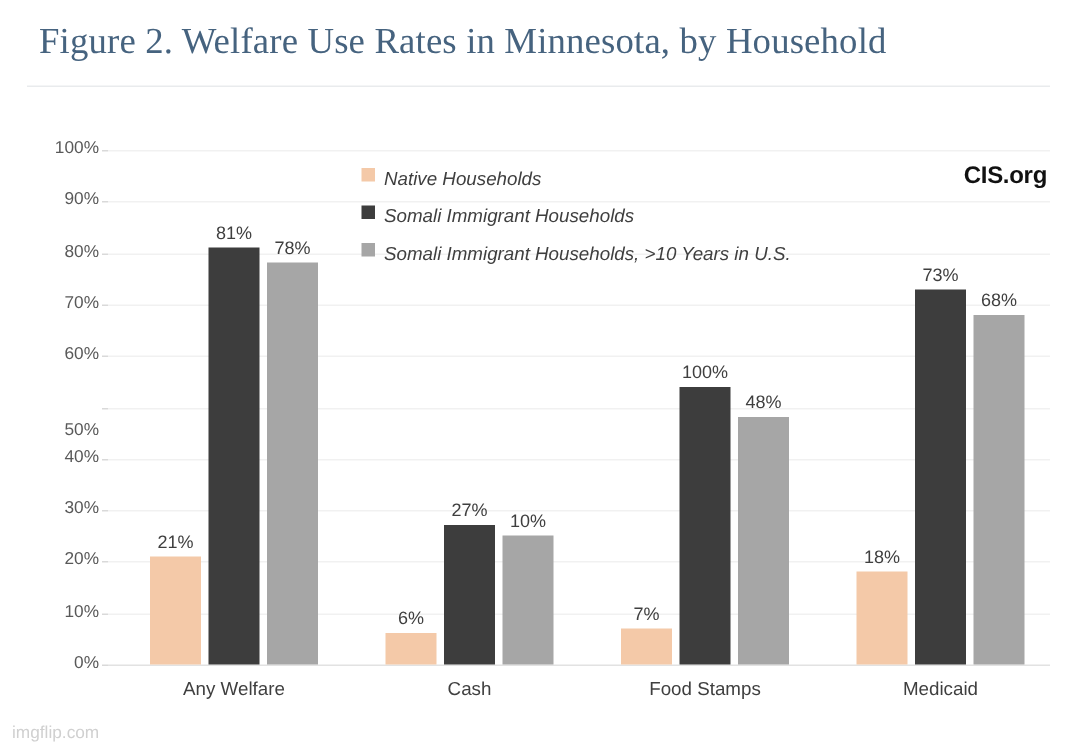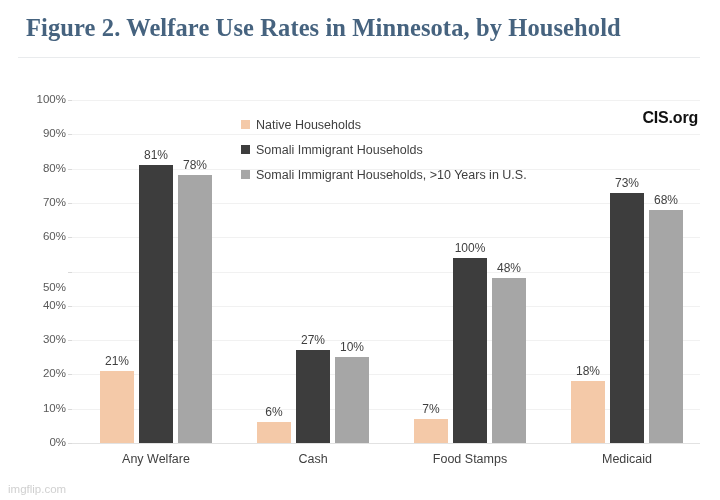--- a/index.html
+++ b/index.html
@@ -32,21 +32,20 @@
   #chart-title {
     position: absolute;
     left: 26px;
     top: 13px;
     font-family: "Liberation Serif", serif;
     font-size: 24.5px;
     line-height: 30px;
     color: #46637f;
     white-space: nowrap;
     letter-spacing: 0.1px;
-    font-weight: bold;
   }
   #title-divider {
     position: absolute;
     left: 18px;
     top: 57px;
     width: 682px;
     height: 1px;
     background: #e9ebed;
   }
 
@@ -134,21 +133,22 @@
   #legend {
     position: absolute;
     left: 241px;
     top: 112px;
     width: 320px;
   }
   .legend-item {
     position: relative;
     height: 25px;
     display: flex;
-    align-items: center;
+    align-items: flex-start;
+    font-style: italic;
   }
   .legend-swatch {
     width: 9px;
     height: 9px;
     flex: 0 0 9px;
     margin-right: 6px;
   }
   .legend-label {
     font-size: 12.5px;
     color: #3f3f3f;

